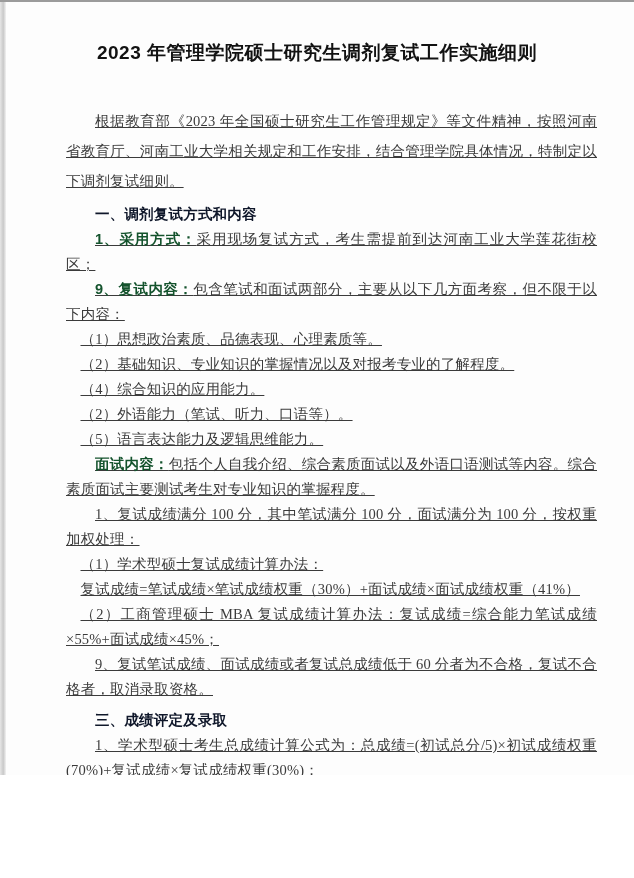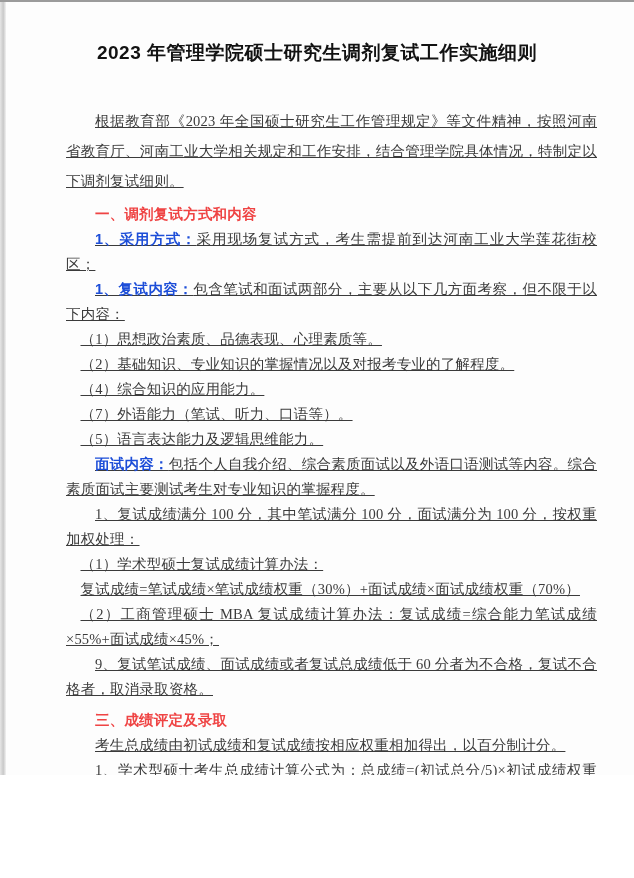--- a/index.html
+++ b/index.html
@@ -42,57 +42,56 @@
     text-align: justify;
   }
   .content p { margin: 0; line-height: 25px; text-decoration: underline; }
   p.intro { line-height: 30px; }
   h2.sec-heading {
     margin: 6px 0 0 0;
     font-family: "Liberation Sans", "DejaVu Sans", sans-serif;
     font-weight: bold;
     font-size: 14.5px;
     line-height: 25px;
-    color: #ef4444;
+    color: #0f172a;
     text-indent: 2em;
   }
   .indent-2 { text-indent: 2em; }
   .indent-1 { text-indent: 1em; }
   .lead {
     font-family: "Liberation Sans", "DejaVu Sans", sans-serif;
     font-weight: bold;
-    color: #1d4ed8;
+    color: #14532d;
   }
 </style>
 </head>
 <body>
 
 <div class="page">
   <div class="edge-left"></div>
 
   <h1 class="doc-title">2023 年管理学院硕士研究生调剂复试工作实施细则</h1>
 
   <div class="content">
 
     <p class="intro indent-2">根据教育部《2023 年全国硕士研究生工作管理规定》等文件精神，按照河南省教育厅、河南工业大学相关规定和工作安排，结合管理学院具体情况，特制定以下调剂复试细则。</p>
 
     <h2 class="sec-heading">一、调剂复试方式和内容</h2>
     <p class="indent-2"><b class="lead">1、采用方式：</b><span>采用现场复试方式，考生需提前到达河南工业大学莲花街校区；</span></p>
-    <p class="indent-2"><b class="lead">1、复试内容：</b><span>包含笔试和面试两部分，主要从以下几方面考察，但不限于以下内容：</span></p>
+    <p class="indent-2"><b class="lead">9、复试内容：</b><span>包含笔试和面试两部分，主要从以下几方面考察，但不限于以下内容：</span></p>
     <p class="indent-1">（1）思想政治素质、品德表现、心理素质等。</p>
     <p class="indent-1">（2）基础知识、专业知识的掌握情况以及对报考专业的了解程度。</p>
     <p class="indent-1">（4）综合知识的应用能力。</p>
-    <p class="indent-1">（7）外语能力（笔试、听力、口语等）。</p>
+    <p class="indent-1">（2）外语能力（笔试、听力、口语等）。</p>
     <p class="indent-1">（5）语言表达能力及逻辑思维能力。</p>
     <p class="indent-2"><b class="lead">面试内容：</b><span>包括个人自我介绍、综合素质面试以及外语口语测试等内容。综合素质面试主要测试考生对专业知识的掌握程度。</span></p>
 
     <p class="indent-2">1、复试成绩满分 100 分，其中笔试满分 100 分，面试满分为 100 分，按权重加权处理：</p>
     <p class="indent-1">（1）学术型硕士复试成绩计算办法：</p>
-    <p class="indent-1">复试成绩=笔试成绩×笔试成绩权重（30%）+面试成绩×面试成绩权重（70%）</p>
+    <p class="indent-1">复试成绩=笔试成绩×笔试成绩权重（30%）+面试成绩×面试成绩权重（41%）</p>
     <p class="indent-1">（2）工商管理硕士 MBA 复试成绩计算办法：复试成绩=综合能力笔试成绩×55%+面试成绩×45%；</p>
     <p class="indent-2">9、复试笔试成绩、面试成绩或者复试总成绩低于 60 分者为不合格，复试不合格者，取消录取资格。</p>
 
     <h2 class="sec-heading">三、成绩评定及录取</h2>
-    <p class="indent-2">考生总成绩由初试成绩和复试成绩按相应权重相加得出，以百分制计分。</p>
     <p class="indent-2">1、学术型硕士考生总成绩计算公式为：总成绩=(初试总分/5)×初试成绩权重(70%)+复试成绩×复试成绩权重(30%)；</p>
 
   </div>
 </div>
 
 </body></html>

